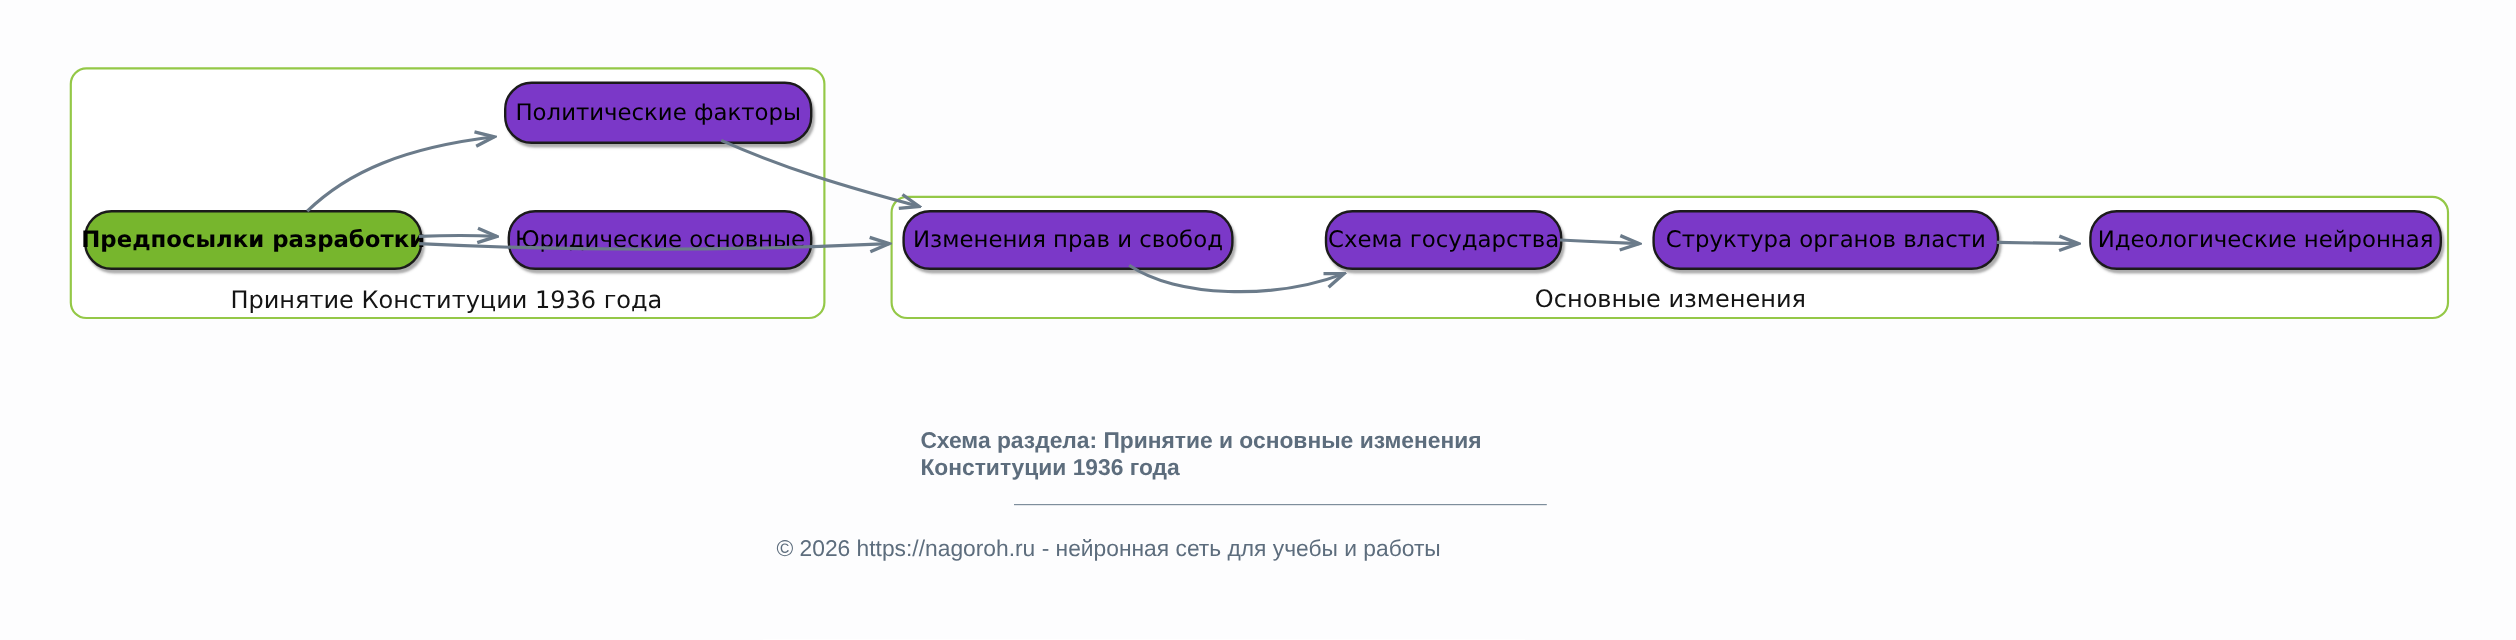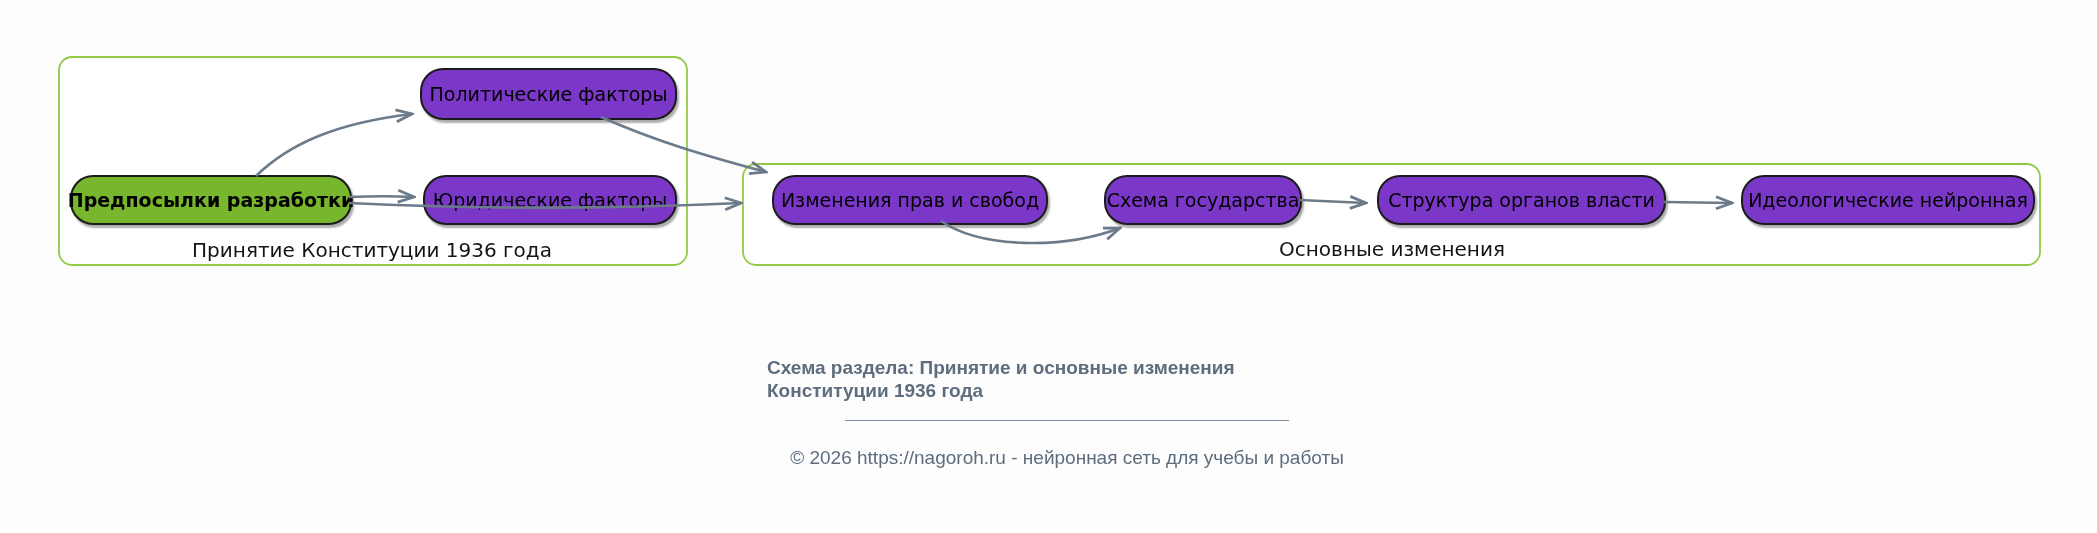--- a/index.html
+++ b/index.html
@@ -23,42 +23,42 @@
   .footer-title{
     position:absolute;left:767px;top:356px;width:600px;
     font-family:"Liberation Sans",sans-serif;font-weight:bold;font-size:19px;
     line-height:23px;color:var(--footer-text,#5d6d7d);
   }
   .footer-divider{
     position:absolute;left:845px;top:420px;width:444px;height:0;
     border-top:1.5px solid #7e8e9c;
   }
   .footer-copyright{
-    position:absolute;left:647px;top:447px;width:840px;text-align:center;
+    position:absolute;left:647px;top:447px;width:840px;
     font-family:"Liberation Sans",sans-serif;font-size:19px;
     color:var(--footer-text,#5d6d7d);white-space:nowrap;
   }
 </style>
 </head>
 <body>
 
 <div class="canvas">
 
   <svg class="layer">
     <rect x="59" y="57" width="628" height="208" rx="13" fill="#ffffff" stroke="#94c847" stroke-width="1.8"></rect>
     <rect x="743" y="164" width="1297" height="101" rx="13" fill="#ffffff" stroke="#94c847" stroke-width="1.8"></rect>
   </svg>
 
   <div class="cluster-label" style="left:172px;top:238px;width:400px;">Принятие Конституции 1936 года</div>
   <div class="cluster-label" style="left:1192px;top:237px;width:400px;">Основные изменения</div>
 
   <div class="node green" style="left:70px;top:175px;width:278px;height:46px;font-weight:bold;">Предпосылки разработки</div>
   <div class="node purple" style="left:420px;top:68px;width:253px;height:48px;">Политические факторы</div>
-  <div class="node purple" style="left:423px;top:175px;width:250px;height:46px;">Юридические факторы</div>
-  <div class="node purple" style="left:772px;top:175px;width:272px;height:46px;">Изменения прав и свобод</div>
+  <div class="node purple" style="left:423px;top:175px;width:250px;height:46px;">Юридические основные</div>
+  <div class="node purple" style="left:752px;top:175px;width:272px;height:46px;">Изменения прав и свобод</div>
   <div class="node purple" style="left:1104px;top:175px;width:194px;height:46px;">Схема государства</div>
   <div class="node purple" style="left:1377px;top:175px;width:285px;height:46px;text-align:center;">Структура органов власти</div>
   <div class="node purple" style="left:1741px;top:175px;width:290px;height:46px;">Идеологические нейронная</div>
 
   <svg class="layer">
     <defs>
       <marker id="arrow" markerUnits="userSpaceOnUse" viewBox="0 0 20 16" markerWidth="20" markerHeight="16" refX="18" refY="8" orient="auto">
         <path d="M2,2 L18,8 L2,14" fill="none" stroke="#6b7b8a" stroke-width="2.8"></path>
       </marker>
     </defs>

